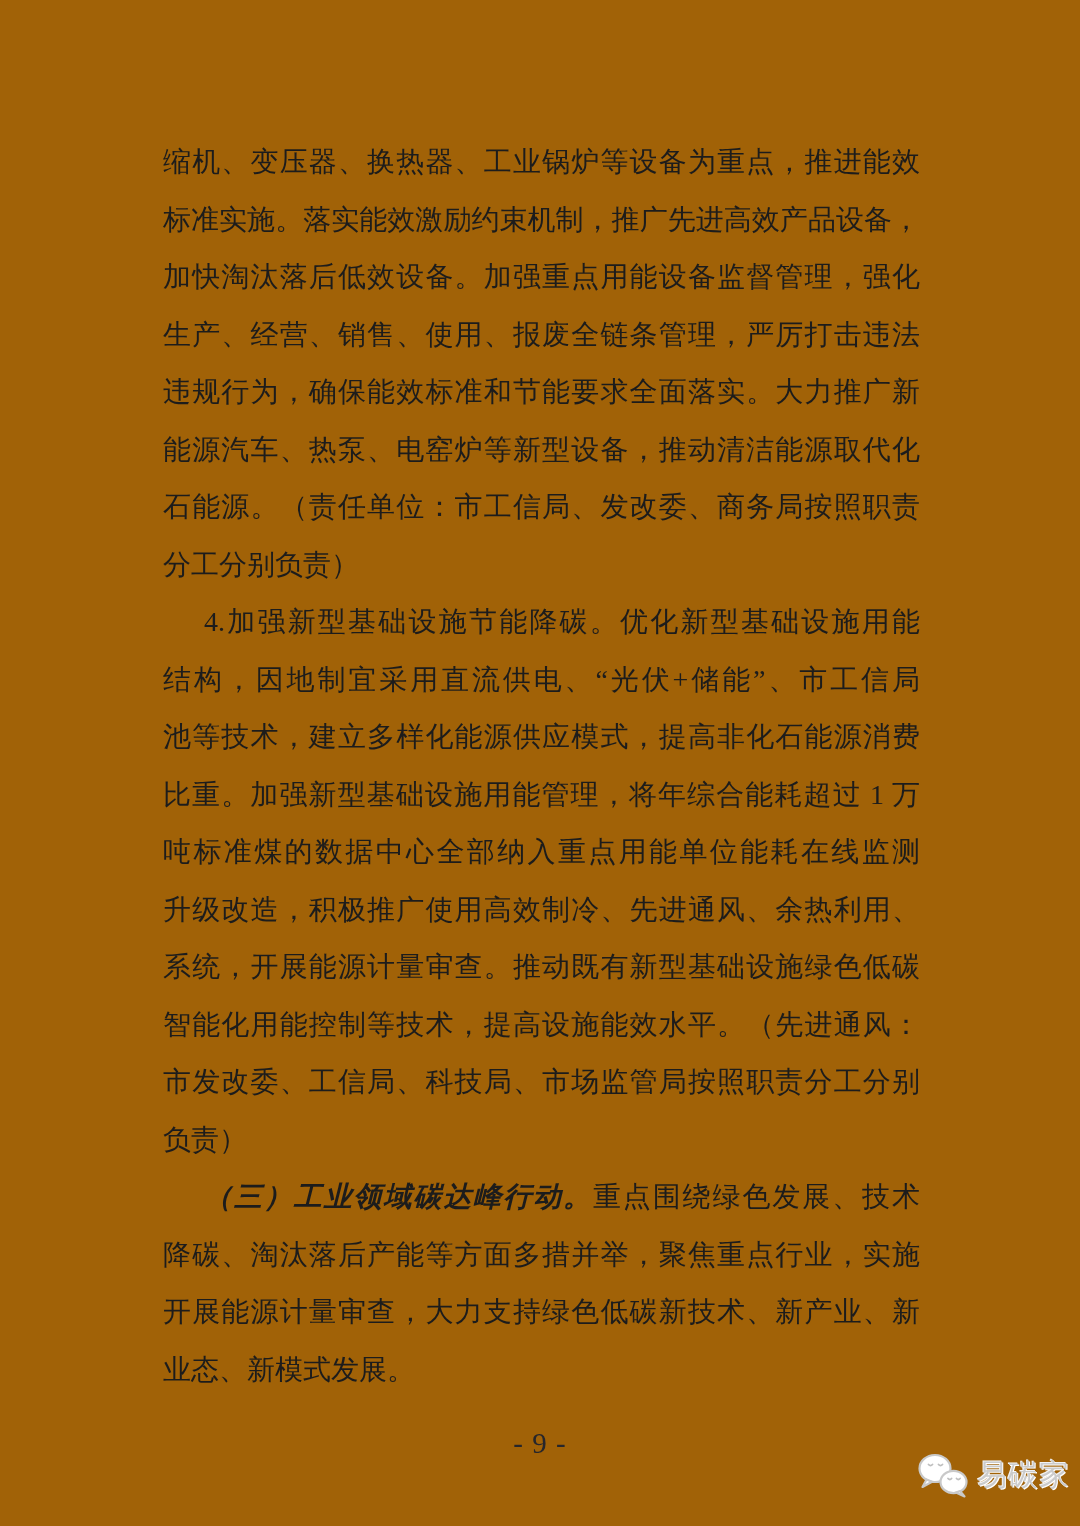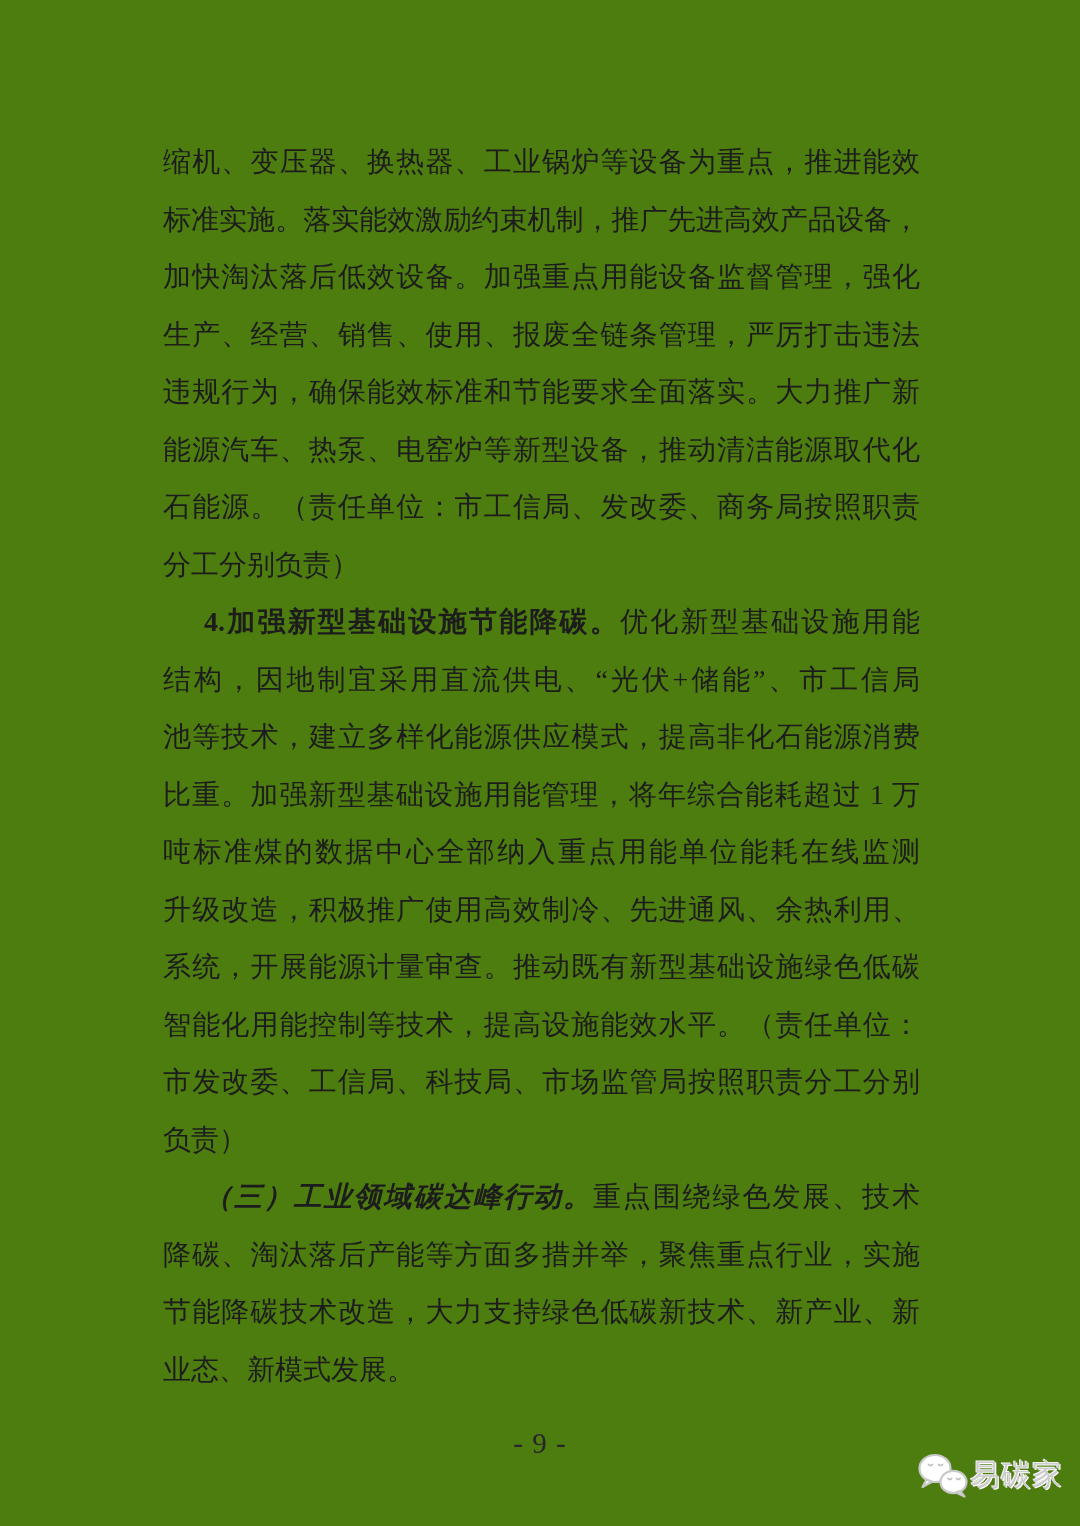--- a/index.html
+++ b/index.html
@@ -4,21 +4,21 @@
 <style>
   html, body {
     margin: 0;
     padding: 0;
     background: #ffffff;
   }
   .page {
     position: relative;
     width: 1080px;
     height: 1526px;
-    background: #4d7c0f;
+    background: #a16207;
     overflow: hidden;
     font-family: "Liberation Serif", "DejaVu Serif", serif;
   }
   .text-block {
     position: absolute;
     left: 163px;
     top: 133px;
     width: 757px;
     color: #1c1c1c;
     font-size: 28px;
@@ -30,21 +30,21 @@
     text-align-last: justify;
     text-justify: inter-character;
   }
   .line.end {
     text-align-last: left;
   }
   .line.indent {
     text-indent: 41px;
   }
   .seg.bold {
-    font-weight: bold;
+    font-weight: normal;
   }
   .seg.boldkai {
     font-weight: bold;
     font-style: italic;
   }
   .footer {
     position: absolute;
     top: 1426px;
     left: 0;
     width: 100%;
@@ -53,20 +53,21 @@
     line-height: 34px;
     color: #26262b;
     letter-spacing: 1px;
   }
   .watermark {
     position: absolute;
     left: 916px;
     top: 1452px;
     display: flex;
     align-items: center;
+    gap: 7px;
     color: #cbcbcb;
     font-size: 30px;
     font-family: "Liberation Sans", "DejaVu Sans", sans-serif;
     letter-spacing: 1px;
     text-shadow: 1px 1px 0 #ffffff, -1px -1px 0 #f2f2f2;
     user-select: none;
   }
   .watermark svg {
     display: block;
   }
@@ -85,26 +86,26 @@
       <div class="line"><span class="seg normal">能源汽车、热泵、电窑炉等新型设备，推动清洁能源取代化</span></div>
       <div class="line"><span class="seg normal">石能源。（责任单位：市工信局、发改委、商务局按照职责</span></div>
       <div class="line end"><span class="seg normal">分工分别负责）</span></div>
       <div class="line indent"><span class="seg bold">4.加强新型基础设施节能降碳。</span><span class="seg normal">优化新型基础设施用能</span></div>
       <div class="line"><span class="seg normal">结构，因地制宜采用直流供电、“光伏+储能”、市工信局</span></div>
       <div class="line"><span class="seg normal">池等技术，建立多样化能源供应模式，提高非化石能源消费</span></div>
       <div class="line"><span class="seg normal">比重。加强新型基础设施用能管理，将年综合能耗超过 1 万</span></div>
       <div class="line"><span class="seg normal">吨标准煤的数据中心全部纳入重点用能单位能耗在线监测</span></div>
       <div class="line"><span class="seg normal">升级改造，积极推广使用高效制冷、先进通风、余热利用、</span></div>
       <div class="line"><span class="seg normal">系统，开展能源计量审查。推动既有新型基础设施绿色低碳</span></div>
-      <div class="line"><span class="seg normal">智能化用能控制等技术，提高设施能效水平。（责任单位：</span></div>
+      <div class="line"><span class="seg normal">智能化用能控制等技术，提高设施能效水平。（先进通风：</span></div>
       <div class="line"><span class="seg normal">市发改委、工信局、科技局、市场监管局按照职责分工分别</span></div>
       <div class="line end"><span class="seg normal">负责）</span></div>
       <div class="line indent"><span class="seg boldkai">（三）工业领域碳达峰行动。</span><span class="seg normal">重点围绕绿色发展、技术</span></div>
       <div class="line"><span class="seg normal">降碳、淘汰落后产能等方面多措并举，聚焦重点行业，实施</span></div>
-      <div class="line"><span class="seg normal">节能降碳技术改造，大力支持绿色低碳新技术、新产业、新</span></div>
+      <div class="line"><span class="seg normal">开展能源计量审查，大力支持绿色低碳新技术、新产业、新</span></div>
       <div class="line end"><span class="seg normal">业态、新模式发展。</span></div>
     </div>
 
   <div class="footer">
     <span>- 9 -</span>
   </div>
 
   <div class="watermark">
     <svg width="54" height="46" viewBox="0 0 54 46">
       <g fill="#ffffff" stroke="#c9c9c9" stroke-width="2.2" stroke-linejoin="round">

